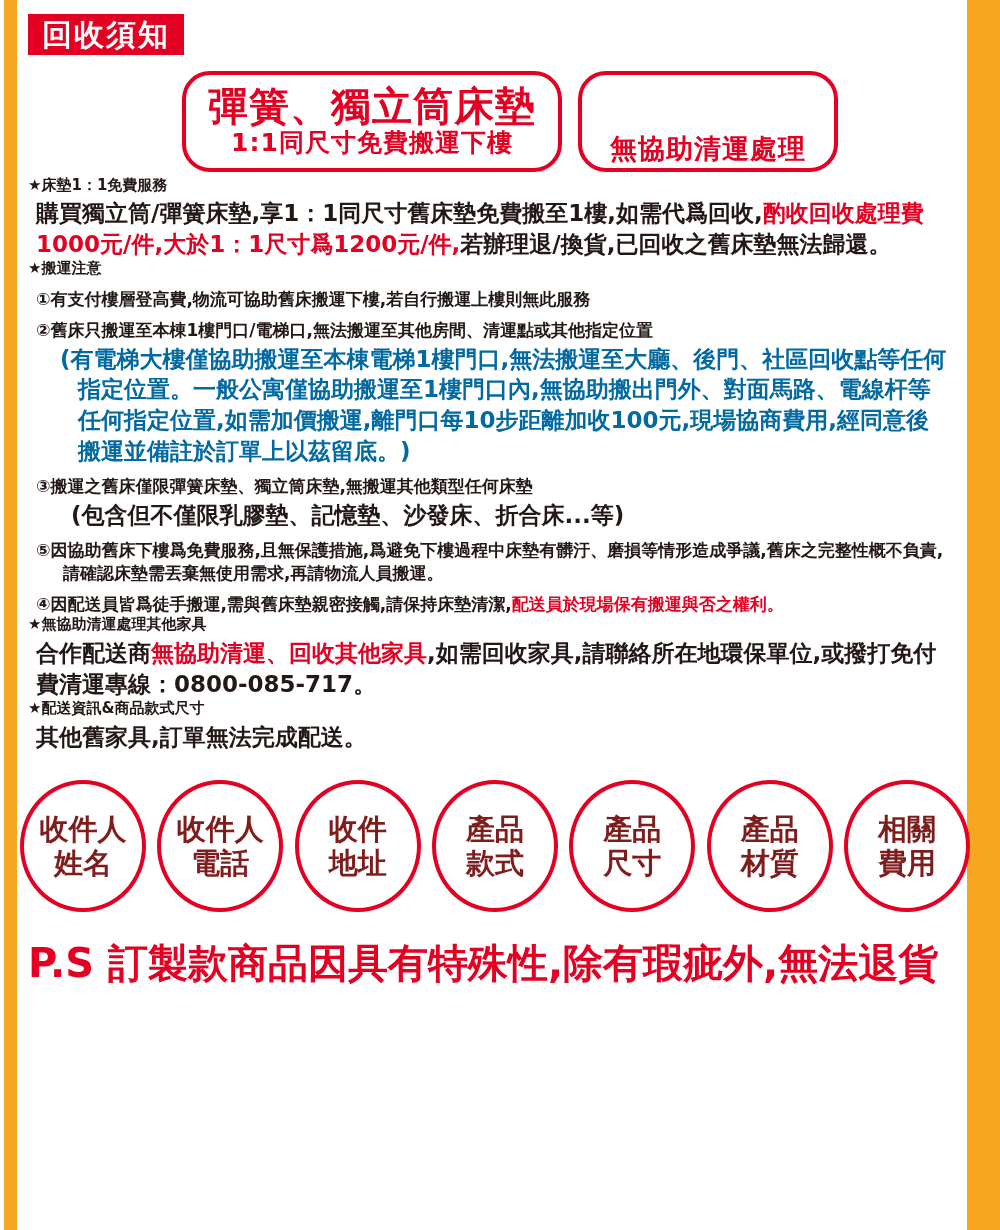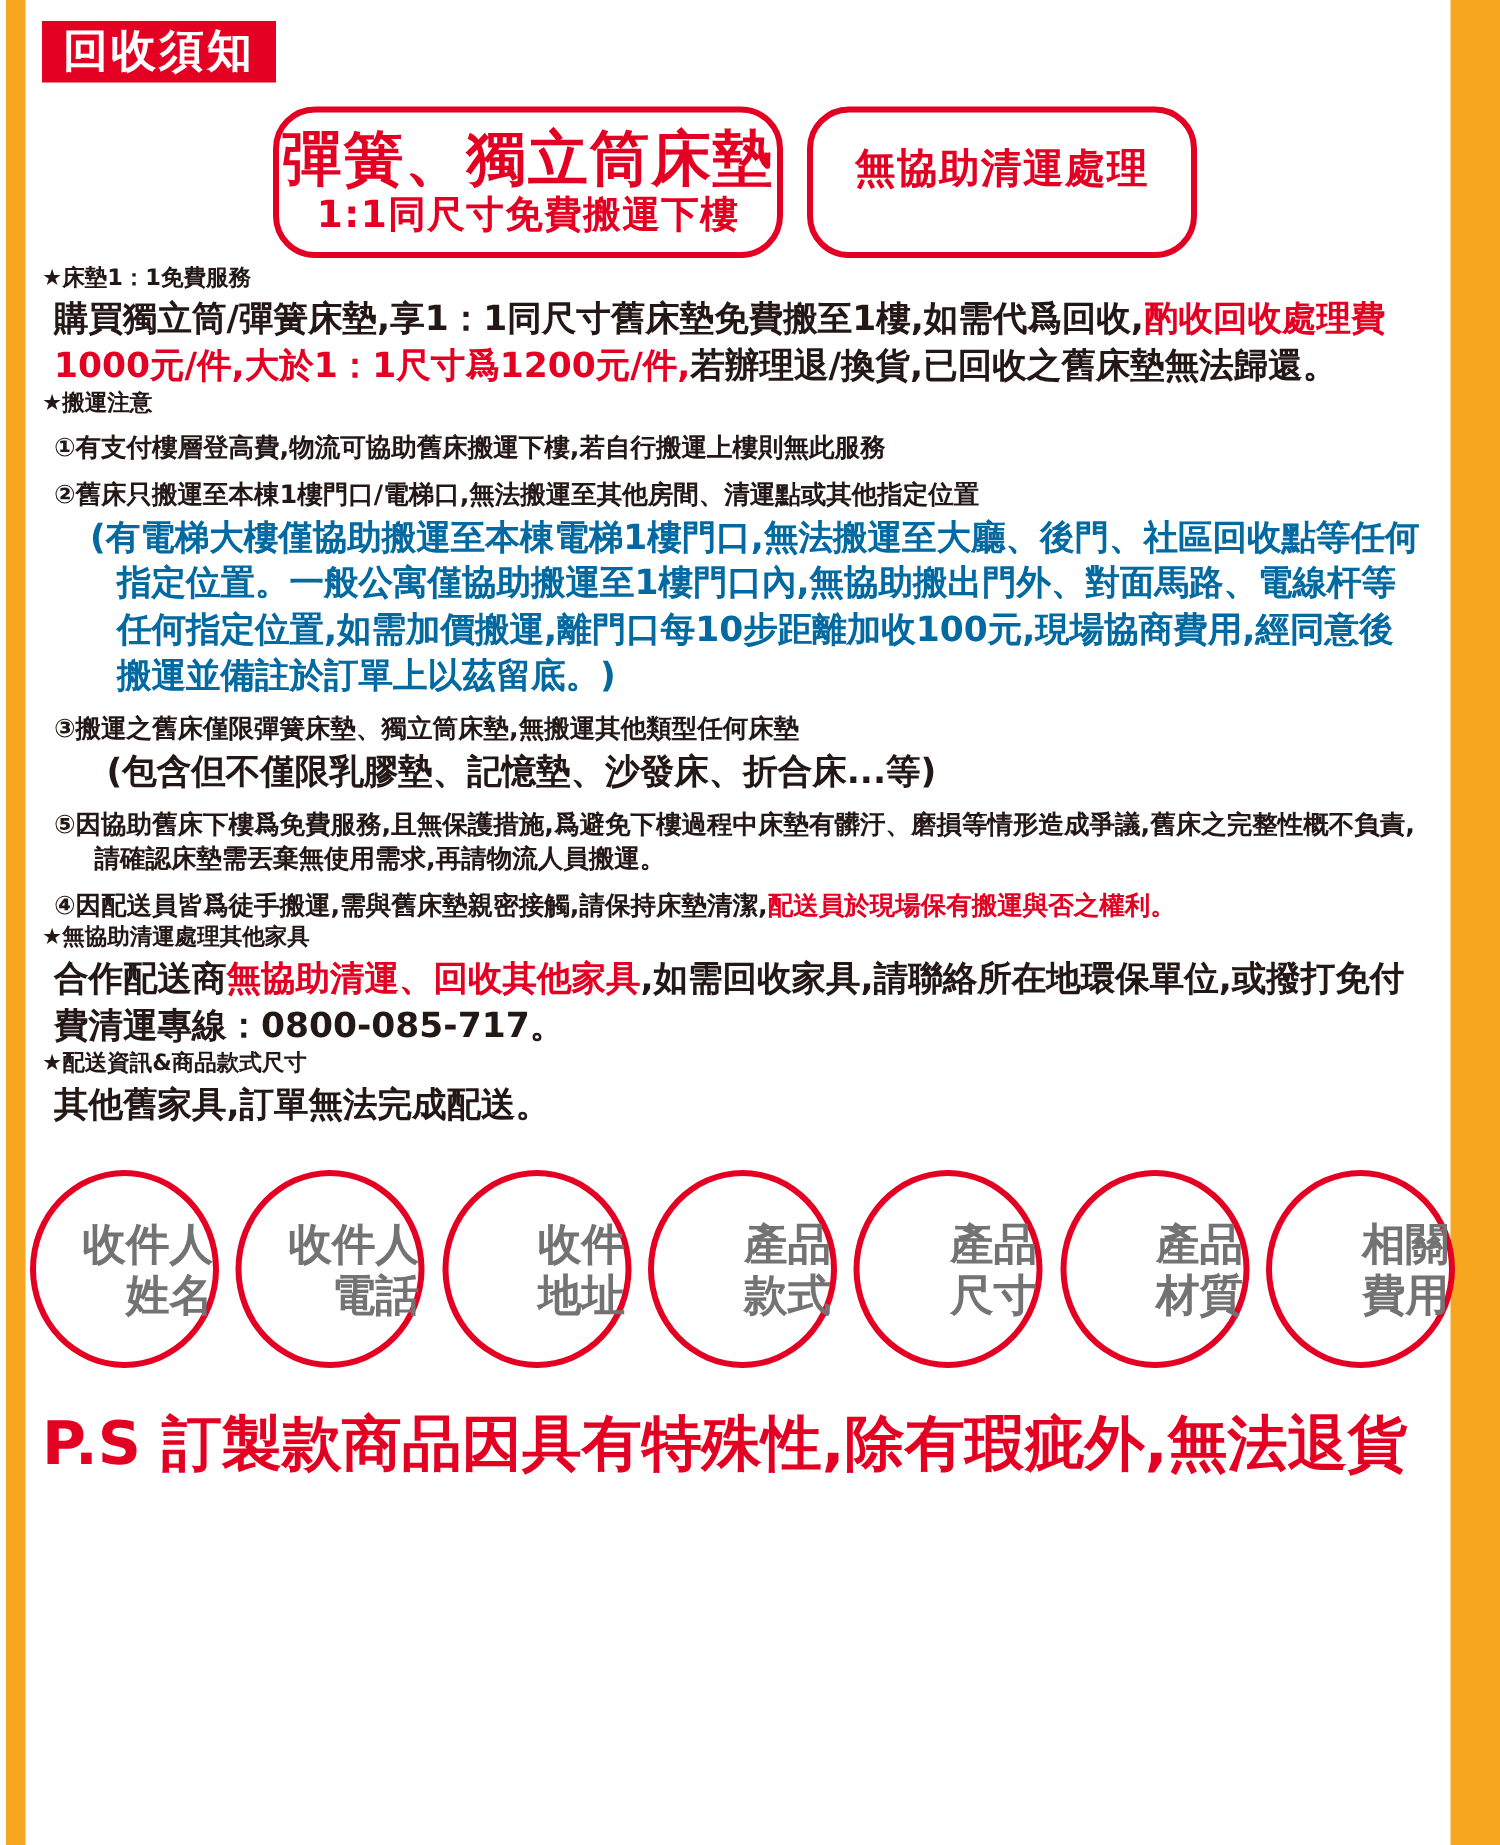--- a/index.html
+++ b/index.html
@@ -14,26 +14,26 @@
   .content{position:absolute;left:28px;top:14px;width:922px;}
   .badge{
     display:inline-block;background:#e30022;color:#ffffff;
     font-size:30px;line-height:1.2;padding:3px 14px 2px;letter-spacing:2px;
   }
   .header-boxes{display:flex;gap:16px;margin:16px 0 4px 154px;align-items:stretch;}
   .rbox{
     border:4px solid #e30022;border-radius:28px;background:#fff;
     color:#e30022;text-align:center;box-sizing:border-box;
   }
-  .rbox.mattress{padding:8px 2px 10px;}
+  .rbox.mattress{padding:8px 22px 10px;}
   .rbox.mattress .t{font-size:40px;line-height:1.15;letter-spacing:1px;}
   .rbox.mattress .s{font-size:25px;line-height:1.15;letter-spacing:1px;}
   .rbox.furniture{
-    padding:20px 28px;font-size:27px;line-height:1.35;
-    display:flex;flex-direction:column;justify-content:space-between;letter-spacing:1px;
+    padding:0 28px;font-size:27px;line-height:1.35;
+    display:flex;flex-direction:column;justify-content:flex-end;letter-spacing:1px;
   }
   .sec-heading{font-size:15px;line-height:1.3;}
   .para{font-size:23px;line-height:1.33;margin:3px 0 0 8px;}
   .red{color:#e30022;}
   .item{
     font-size:17px;line-height:1.32;margin:9px 0 0 8px;
     padding-left:27px;text-indent:-27px;
   }
   .note-red{
     font-size:23px;line-height:1.33;margin:2px 0 0 8px;color:#0369a1;
@@ -47,22 +47,22 @@
   .order-badge{
     display:inline-block;background:#e30022;color:#ffffff;
     font-size:31px;line-height:1.2;padding:2px 12px 6px;letter-spacing:2px;
   }
   .circles{
     display:flex;justify-content:space-between;
     width:950px;margin:28px 0 0 -8px;
   }
   .circle{
     width:126px;height:132px;border:4px solid #e30022;border-radius:50%;
-    box-sizing:border-box;color:#737373;background:#fff;
-    display:flex;flex-direction:column;align-items:flex-end;justify-content:center;
+    box-sizing:border-box;color:#7f1d1d;background:#fff;
+    display:flex;flex-direction:column;align-items:center;justify-content:center;
     font-size:29px;line-height:1.18;text-align:center;flex:0 0 auto;
   }
   .ps{margin-top:28px;color:#e30022;font-size:40px;line-height:1.18;letter-spacing:0px;}
   .ps .l{white-space:nowrap;}
 </style>
 </head>
 <body>
 
 <div class="strip left"></div>
 <div class="strip right"></div>

